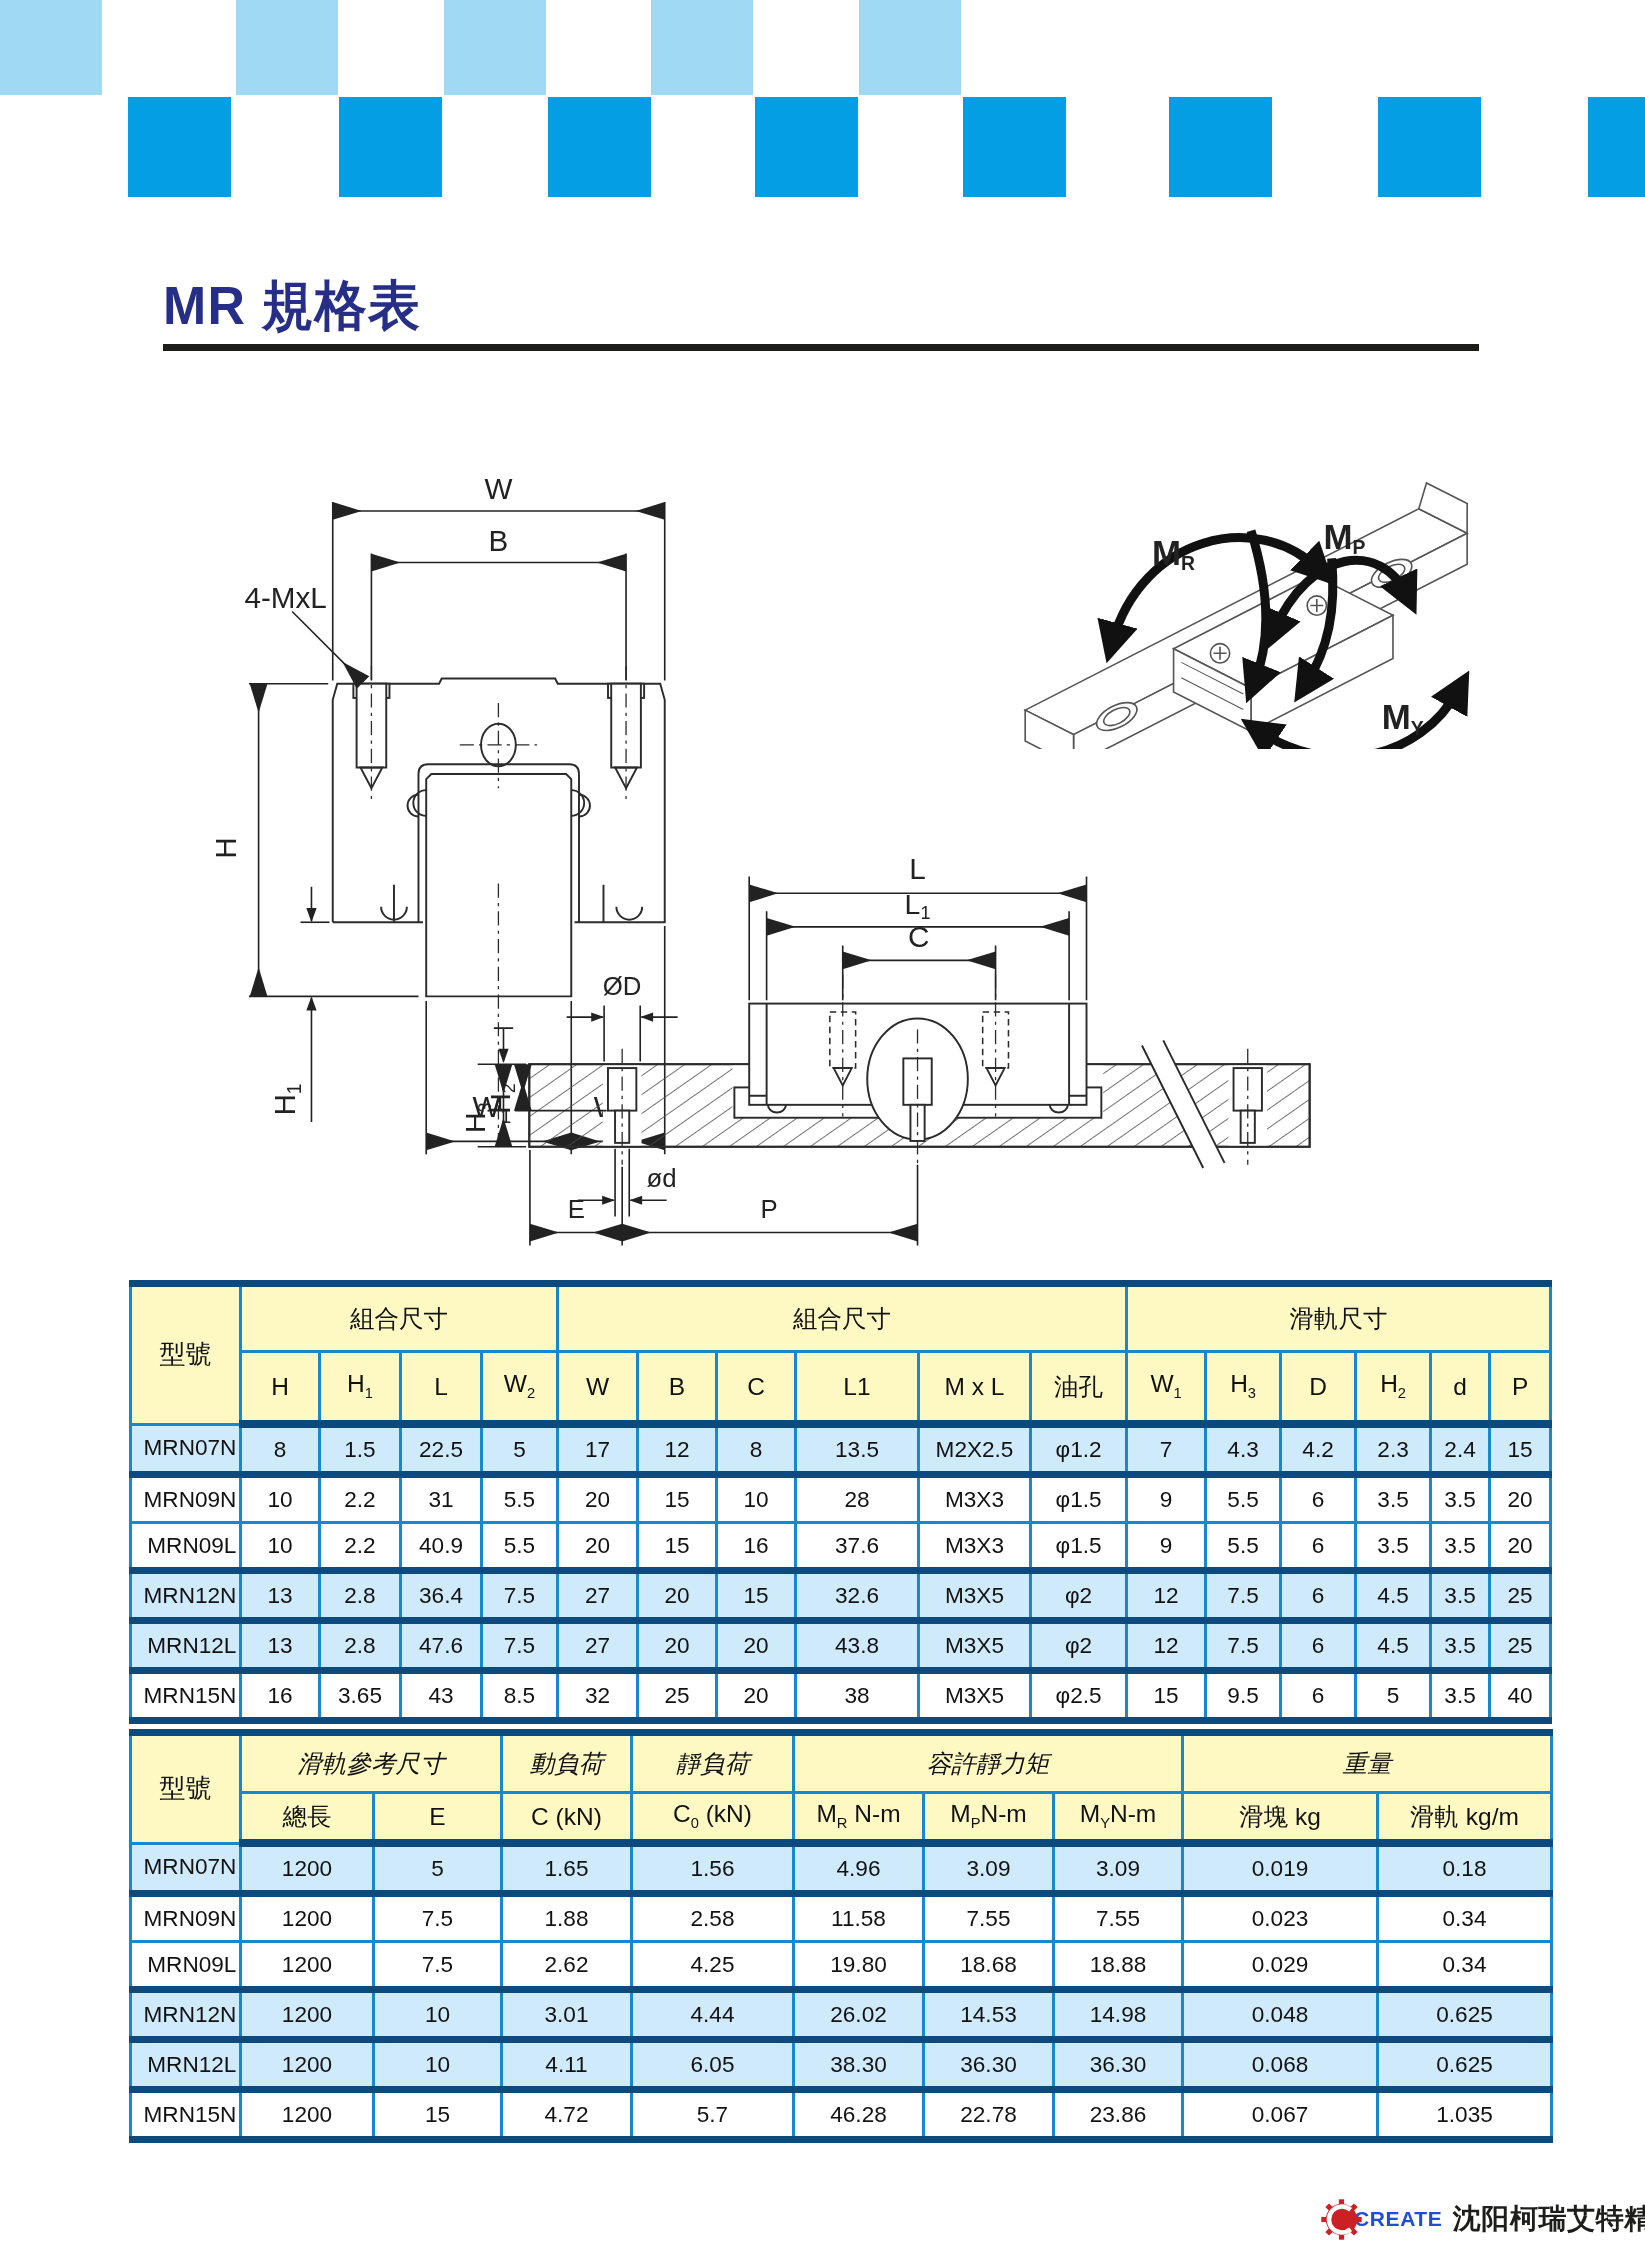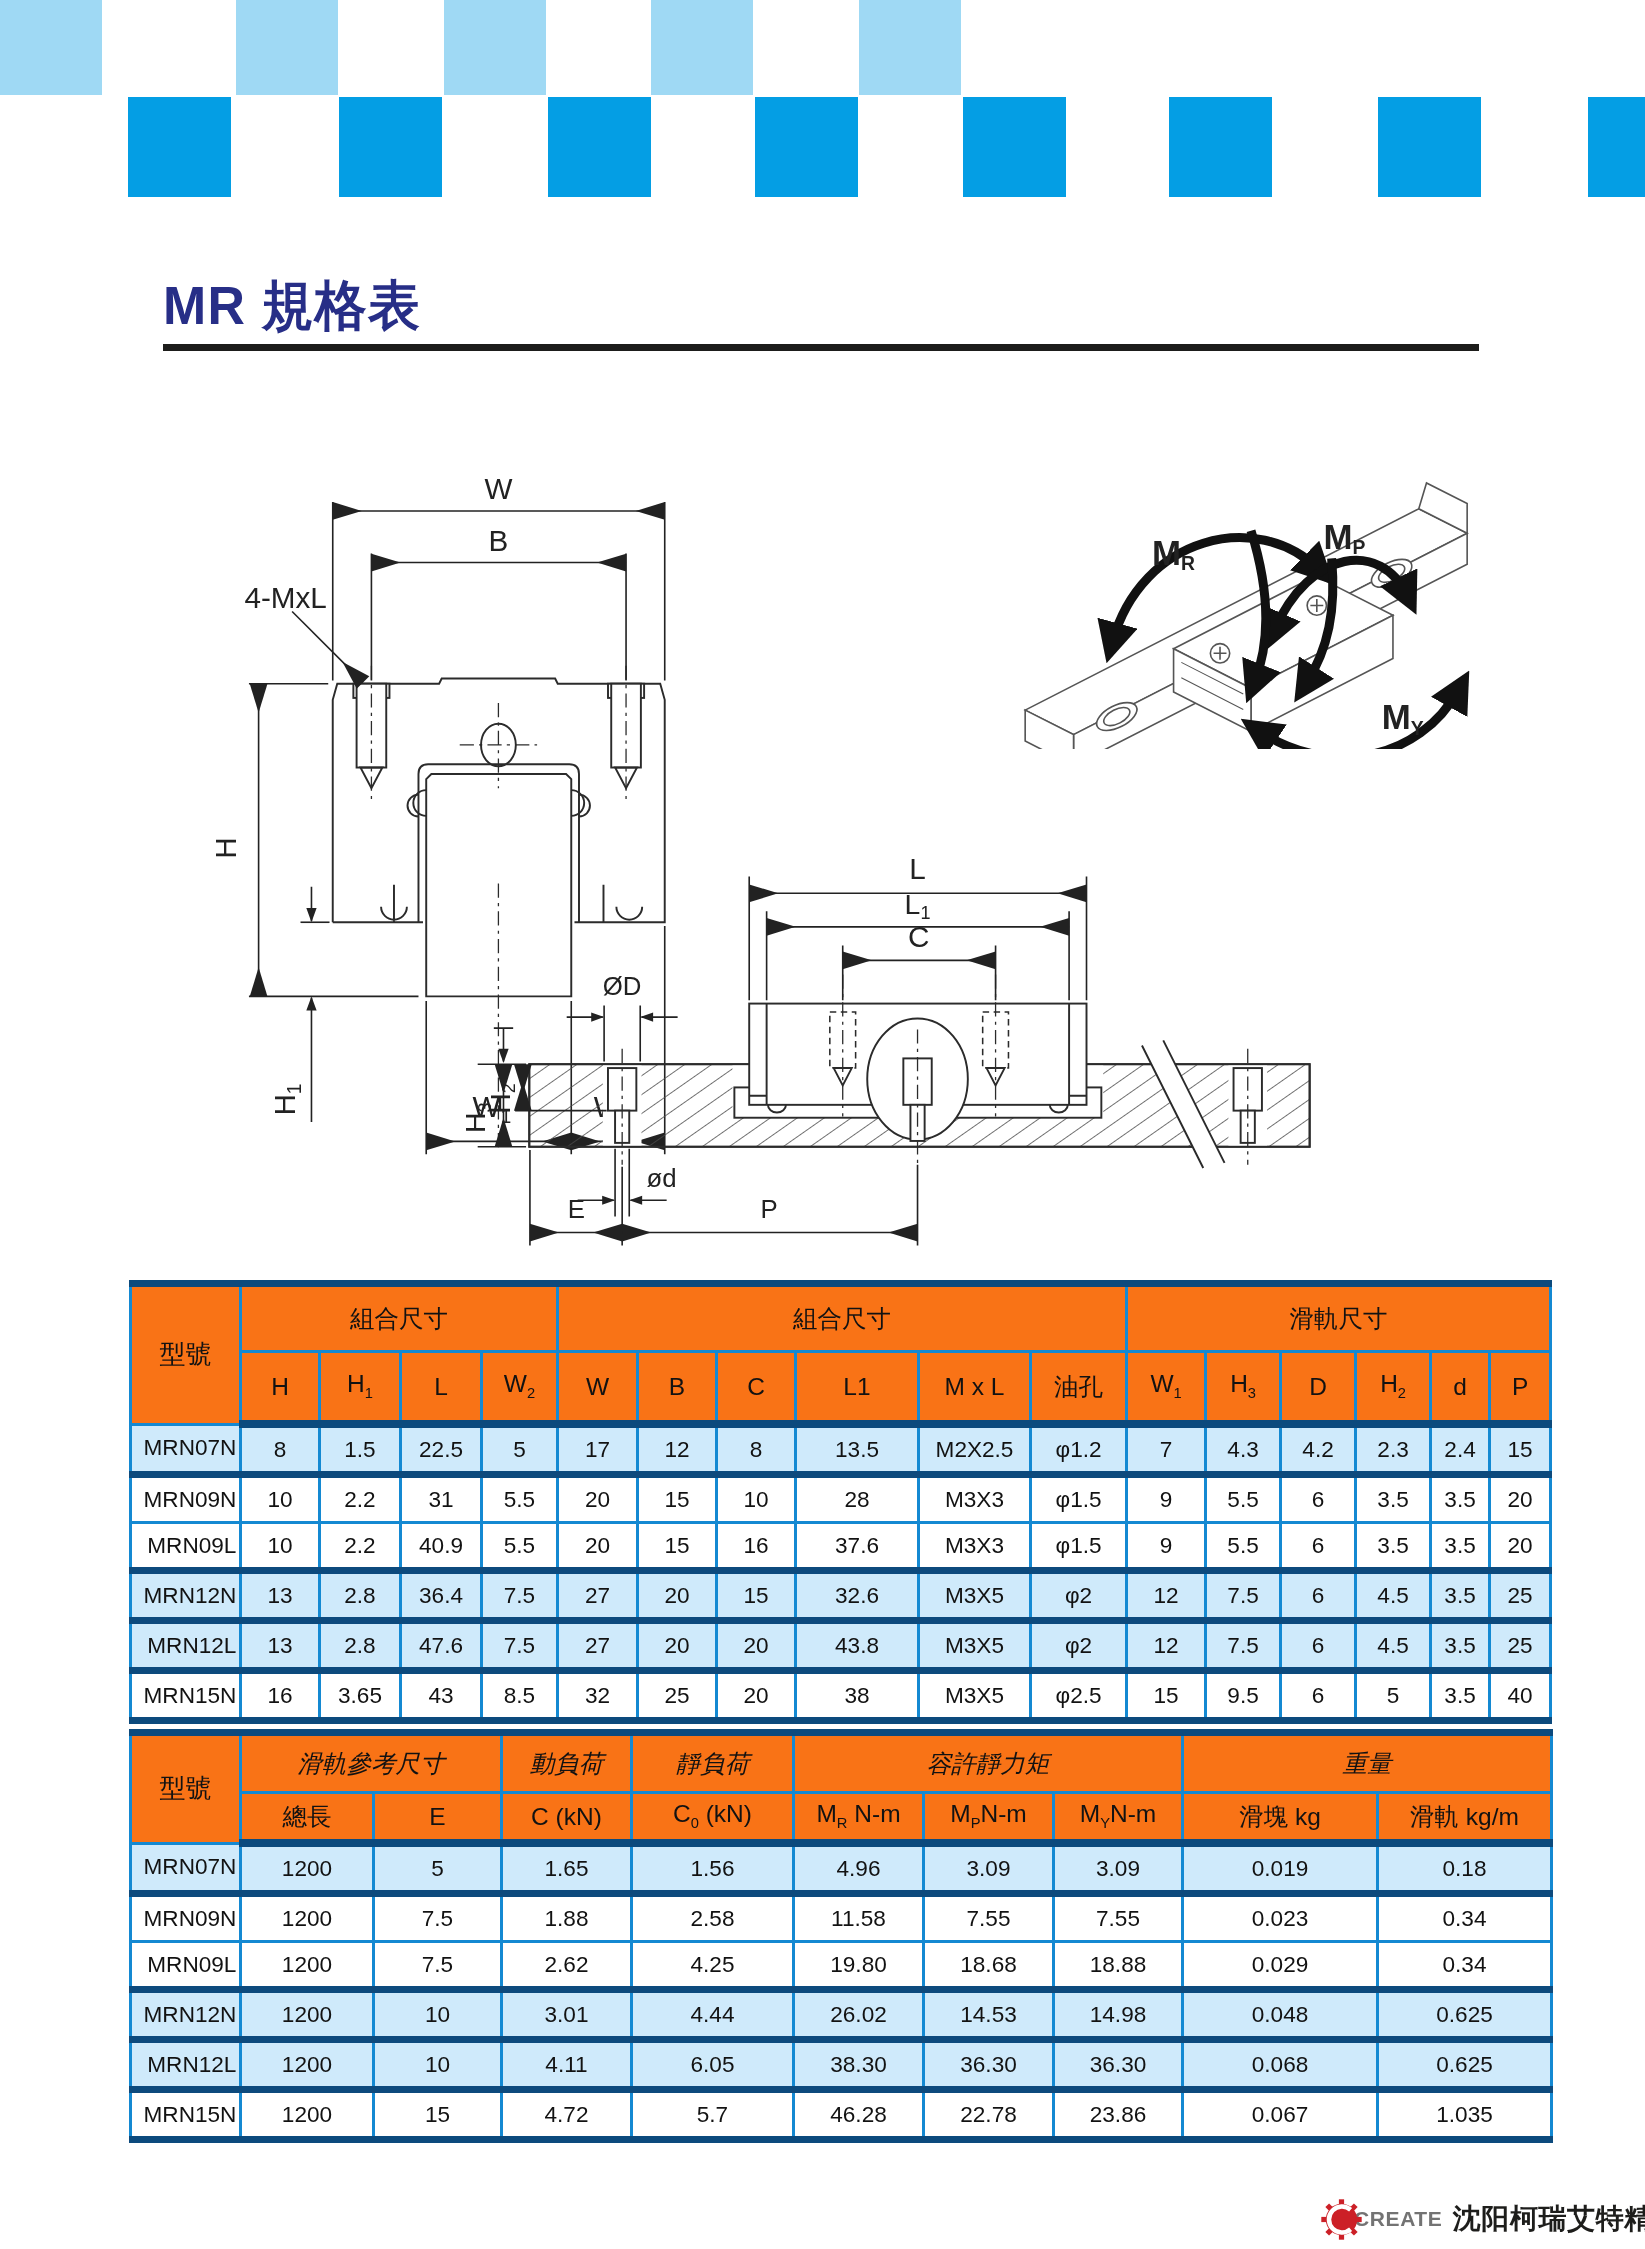--- a/index.html
+++ b/index.html
@@ -22,39 +22,39 @@
   
   table.spec{
     border-collapse:collapse;table-layout:fixed;background:#fff;
     border-left:3.9px solid #1489d2;border-right:3.9px solid #1489d2;
     border-top:7px solid #0c4a7d;border-bottom:7.7px solid #0c4a7d;
   }
   table.spec th,table.spec td{
     border:3.2px solid #1489d2;text-align:center;vertical-align:middle;
     padding:0 2.6px;color:#121212;font-weight:normal;line-height:1.05;
   }
-  table.spec th{background:#f97316;}
+  table.spec th{background:#fef9c3;}
   .t1 .group-h{height:63px;font-size:24.5px;}
   .t1 .sub-h{height:67px;font-size:24.5px;}
   .t2 .group-h{height:55px;font-size:24.5px;font-style:italic;}
   .t2 .sub-h{height:45px;font-size:24.5px;}
   th.model-h{font-size:26px;border-bottom:8.4px solid #0c4a7d;}
   table.spec thead tr.subrow th{border-bottom:8.4px solid #0c4a7d;}
   table.spec tbody td{height:43px;font-size:22.6px;}
   table.spec tbody td.model-cell{font-size:22.6px;text-align:right;}
   tr.hl td{background:#cfeafb;}
   tr.sep-thick td{border-bottom:7px solid #0d4a7d;}
   tr.sep-thin td{border-bottom:3.9px solid #1489d2;}
   sub{font-size:.6em;}
   
   .footer{
     left:1320px;top:2196px;height:46px;display:flex;align-items:center;white-space:nowrap;
   }
   .logo-wrap{position:relative;width:43px;height:43px;flex:0 0 auto;}
-  .logo-text{font-size:21px;font-weight:bold;color:#737373;letter-spacing:0.6px;margin-left:-9px;}
+  .logo-text{font-size:21px;font-weight:bold;color:#1d4ed8;letter-spacing:0.6px;margin-left:-9px;}
   .company{font-size:28px;font-weight:bold;color:#1d1d1b;margin-left:10.3px;letter-spacing:0.6px;}
   
   svg text{fill:#222;}
   .dim-label{font-size:46px;}
   .dim-label-s{font-size:40px;}
 </style>
 </head>
 <body>
 
 <div class="abs" style="left:0;top:0;width:1646px;height:200px;">

